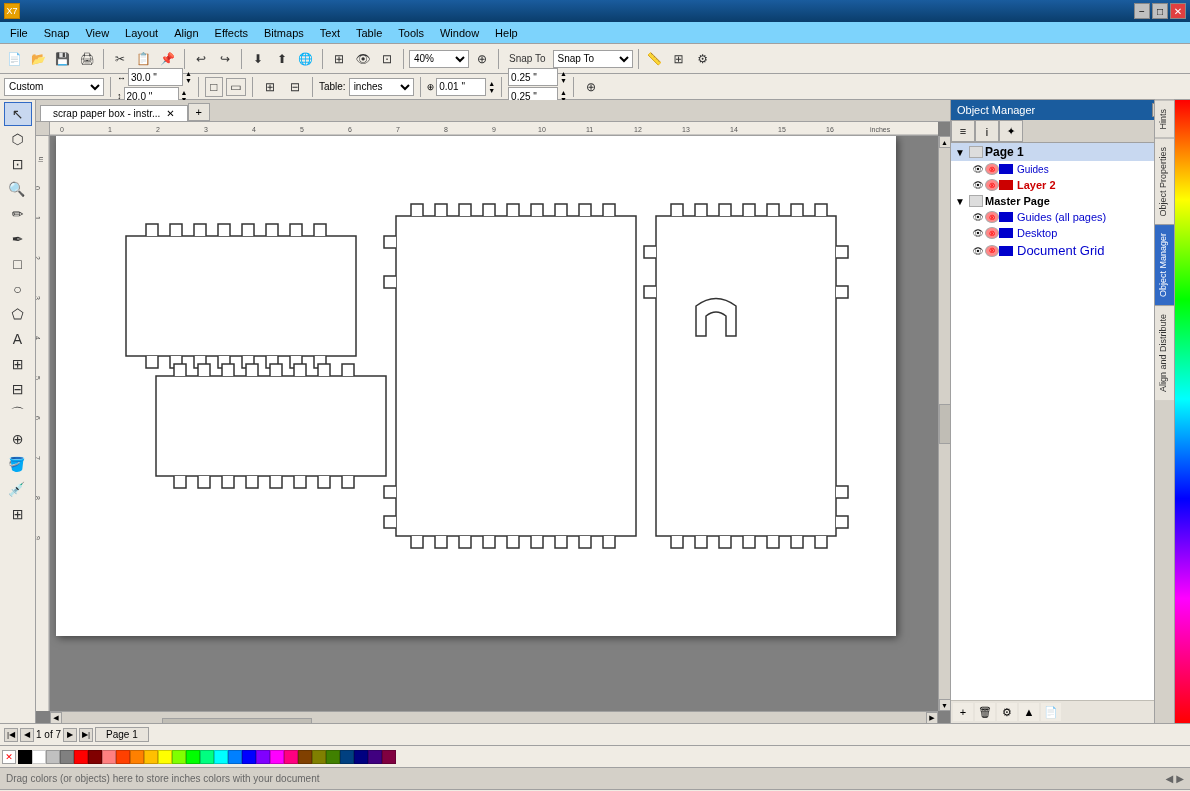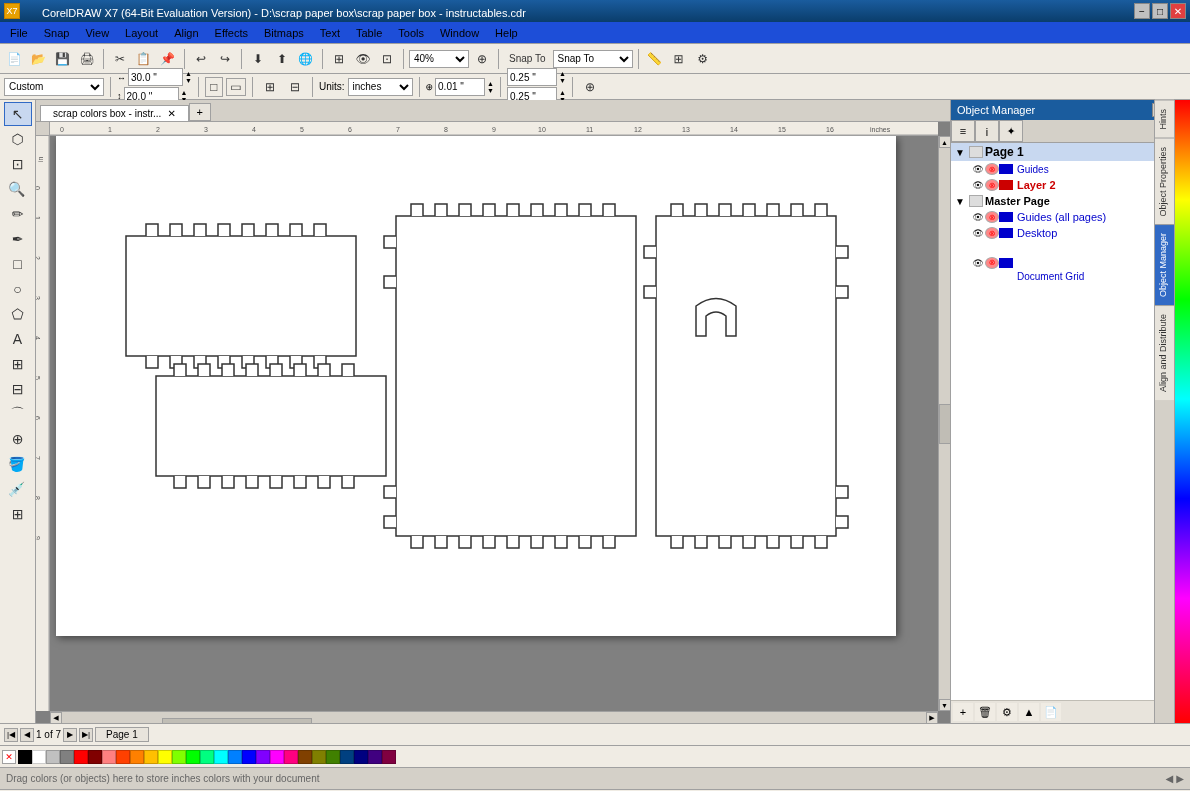--- a/index.html
+++ b/index.html
@@ -9,34 +9,34 @@
     #title-bar {
       background: linear-gradient(to bottom, #1a5c9e, #0a3d6b);
       color: white;
       height: 22px;
       display: flex;
       align-items: center;
       justify-content: space-between;
       padding: 0 4px;
       font-size: 11px;
     }
-    #title-bar-left { display: flex; align-items: flex-end; gap: 22px; }
+    #title-bar-left { display: flex; align-items: flex-start; gap: 8px; }
     #title-bar-right { display: flex; gap: 2px; }
     .title-btn {
       width: 16px; height: 16px;
       background: #c0c0c0;
       border: 1px solid #888;
       display: flex; align-items: center; justify-content: center;
       font-size: 10px; cursor: pointer; color: #000;
     }
     .title-icon { width: 16px; height: 16px; background: #e8a000; border: 1px solid #c08000; display: flex; align-items: center; justify-content: center; font-size: 9px; color: white; }
 
     
     #menu-bar {
-      background: #1d4ed8;
+      background: #7dd3fc;
       height: 22px;
       display: flex;
       align-items: center;
       border-bottom: 1px solid #a0a0a0;
       padding: 0 2px;
     }
     .menu-item {
       padding: 2px 8px;
       cursor: pointer;
       font-size: 11px;
@@ -274,21 +274,20 @@
       color: #666;
       justify-content: space-between;
     }
   </style>
 </head>
 <body>
 
 <div id="title-bar">
   <div id="title-bar-left">
     <div class="title-icon">X7</div>
-    <span>CorelDRAW X7 (64-Bit Evaluation Version) - D:\scrap paper box\scrap paper box - instructables.cdr</span>
   </div>
   <div id="title-bar-right">
     <div class="title-btn">−</div>
     <div class="title-btn">□</div>
     <div class="title-btn" style="background:#e04040;color:white;">✕</div>
   </div>
 </div>
 
 <div id="menu-bar">
   <div class="menu-item">File</div>
@@ -368,21 +367,21 @@
       </div>
     </div>
   </div>
   <div class="toolbar-sep"></div>
   <div class="tb-btn" style="width:18px;height:20px;border:1px solid #a0a0a0;">□</div>
   <div class="tb-btn" style="width:20px;height:18px;border:1px solid #a0a0a0;">▭</div>
   <div class="toolbar-sep"></div>
   <div class="tb-btn">⊞</div>
   <div class="tb-btn">⊟</div>
   <div class="toolbar-sep"></div>
-  <span style="font-size:10px;">Units:</span>
+  <span style="font-size:10px;">Table:</span>
   <select class="tb-select" style="width:65px;">
     <option>inches</option>
     <option>mm</option>
     <option>cm</option>
     <option>pixels</option>
   </select>
   <div class="toolbar-sep"></div>
   <div style="display:flex;align-items:center;gap:2px;">
     <span style="font-size:9px;">⊕</span>
     <input class="tb-input" value="0.01 &quot;" style="width: 50px;">
@@ -431,21 +430,21 @@
     <div class="tool-btn" title="Blend">⊕</div>
     <div class="tool-btn" title="Fill">🪣</div>
     <div class="tool-btn" title="Eyedropper">💉</div>
     <div class="tool-btn" title="Interactive">⊞</div>
   </div>
 
   <div id="canvas-area" style="flex:1;position:relative;background:#808080;overflow:hidden;">
 
     <div style="position:absolute;top:0;left:0;right:0;height:22px;background:#d4d0c8;border-bottom:1px solid #a0a0a0;display:flex;align-items:flex-end;padding:0 4px;z-index:10;">
       <div style="background:white;border:1px solid #a0a0a0;border-bottom:none;padding:2px 12px;font-size:10px;cursor:pointer;display:flex;align-items:center;gap:6px;">
-        <span>scrap colors box - instr...</span>
+        <span>scrap paper box - instr...</span>
         <span style="font-size:10px;cursor:pointer;">✕</span>
       </div>
       <div style="width:22px;height:18px;background:#e8e4dc;border:1px solid #a0a0a0;display:flex;align-items:center;justify-content:center;cursor:pointer;font-size:11px;">+</div>
     </div>
 
     <div id="ruler-corner" style="position:absolute;top:22px;left:0;width:14px;height:14px;background:#d4d0c8;border-right:1px solid #a0a0a0;border-bottom:1px solid #a0a0a0;z-index:5;"></div>
 
     <div id="ruler-top" style="position:absolute;top:22px;left:14px;right:12px;height:14px;background:#f0ece4;border-bottom:1px solid #a0a0a0;overflow:hidden;z-index:4;">
       <svg width="100%" height="14" style="position:absolute;top:0;left:0;">
         <line x1="0" y1="13" x2="1000" y2="13" stroke="#a0a0a0" stroke-width="1"></line>
@@ -662,21 +661,21 @@
         <div style="width:14px;height:12px;font-size:9px;display:flex;align-items:center;justify-content:center;">👁</div>
         <div style="width:14px;height:12px;background:#f88;border:1px solid #aaa;border-radius:50%;display:flex;align-items:center;justify-content:center;font-size:8px;color:red;">⊗</div>
         <div style="width:14px;height:10px;background:#0000cc;margin-right:4px;"></div>
         <span style="color:#0000cc;font-size:11px;">Desktop</span>
       </div>
 
       <div style="display:flex;align-items:center;padding:2px 4px;padding-left:20px;">
         <div style="width:14px;height:12px;font-size:9px;display:flex;align-items:center;justify-content:center;">👁</div>
         <div style="width:14px;height:12px;background:#f88;border:1px solid #aaa;border-radius:50%;display:flex;align-items:center;justify-content:center;font-size:8px;color:red;">⊗</div>
         <div style="width:14px;height:10px;background:#0000cc;margin-right:4px;"></div>
-        <span style="color:#0000cc;font-size:10px;margin-top:28px;">Document Grid</span>
+        <span style="color:#0000cc;font-size:13px;">Document Grid</span>
       </div>
     </div>
 
     <div style="display:flex;align-items:center;background:#e8e4dc;border-top:1px solid #c0bdb5;padding:2px;gap:2px;">
       <div class="om-tb-btn" title="New Layer">+</div>
       <div class="om-tb-btn" title="Delete Layer">🗑</div>
       <div class="om-tb-btn" title="Layer Properties">⚙</div>
       <div class="om-tb-btn" title="Move Up">▲</div>
       <div class="om-tb-btn" title="Add Page">📄</div>
     </div>

